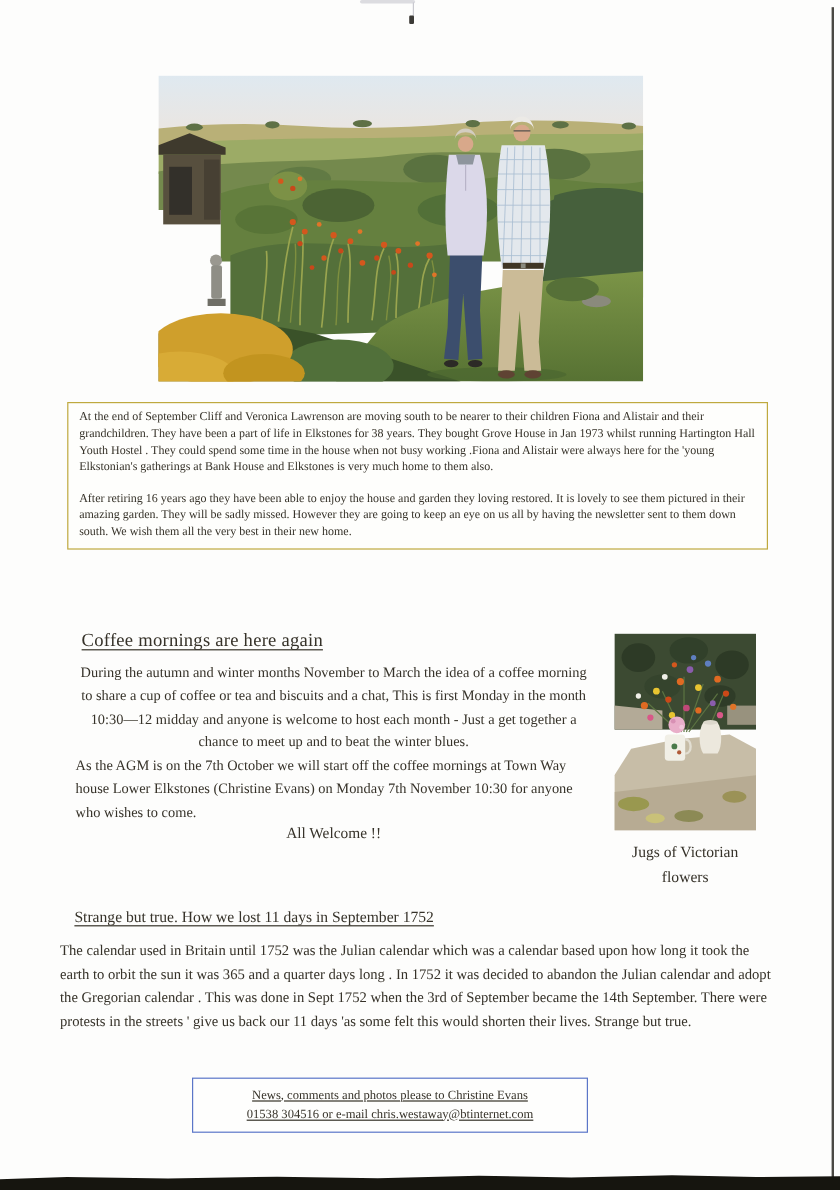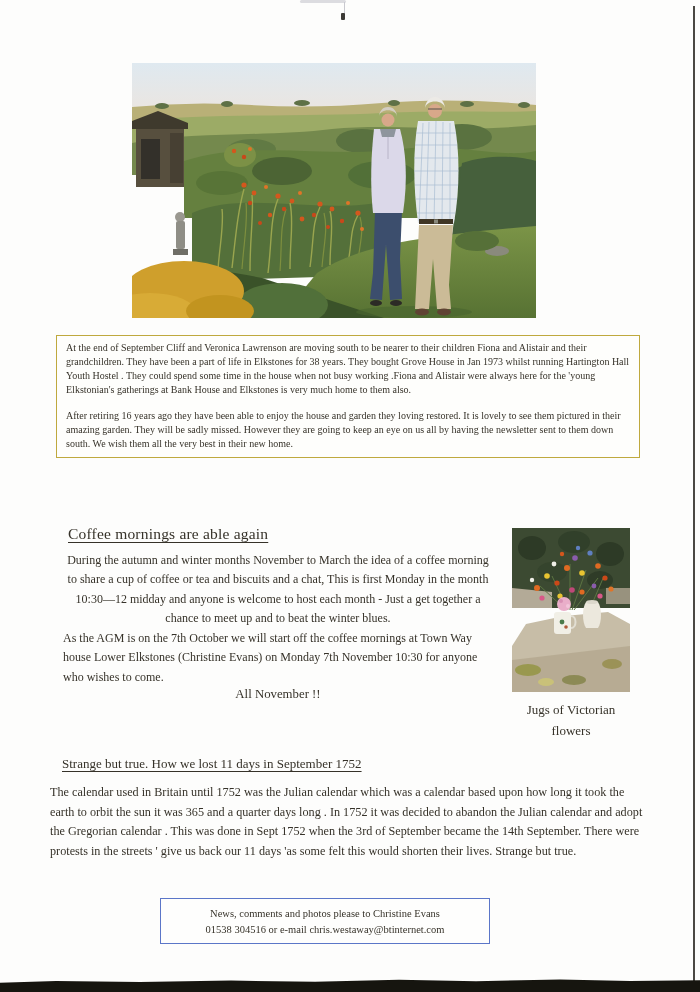--- a/index.html
+++ b/index.html
@@ -40,21 +40,21 @@
   
   .strange-heading{
     position:absolute;left:62px;top:756px;margin:0;font-size:13px;font-weight:normal;
     text-decoration:underline;text-underline-offset:3px;
   }
   .strange-para{position:absolute;left:46px;top:779px;width:596px;margin:4px;font-size:12.2px;line-height:19.6px;}
   
   .contact-box{
     position:absolute;left:160px;top:898px;width:330px;height:46px;box-sizing:border-box;
     border:1.5px solid var(--blue-border,#5b76c8);background:#fefefd;
-    display:flex;flex-direction:column;justify-content:center;gap:3px;text-align:center;
+    display:flex;flex-direction:column;justify-content:center;gap:3px;text-align:center;text-decoration:underline;
   }
   .contact-box p{margin:0;font-size:10.5px;line-height:13px;}
 </style>
 </head>
 <body>
 
 <div class="page">
 
   <div class="scan-smudge-top"></div>
   <div class="scan-hairline-top"></div>
@@ -197,24 +197,24 @@
       <ellipse cx="290" cy="249" rx="7" ry="3.5" fill="#5f4333"></ellipse>
         <ellipse cx="312" cy="249" rx="7" ry="3.5" fill="#5f4333"></ellipse>
     </svg>
   </figure>
 
   <section class="farewell-box">
     <p>At the end of September Cliff and Veronica Lawrenson are moving south to be nearer to their children Fiona and Alistair and their grandchildren. They have been a part of life in Elkstones for 38 years. They bought Grove House in Jan 1973 whilst running Hartington Hall Youth Hostel . They could spend some time in the house when not busy working .Fiona and Alistair were always here for the 'young Elkstonian's gatherings at Bank House and Elkstones is very much home to them also.</p>
     <p>After retiring 16 years ago they have been able to enjoy the house and garden they loving restored. It is lovely to see them pictured in their amazing garden. They will be sadly missed. However they are going to keep an eye on us all by having the newsletter sent to them down south. We wish them all the very best in their new home.</p>
   </section>
 
-  <h2 class="coffee-heading">Coffee mornings are able again</h2>
+  <h2 class="coffee-heading">Coffee mornings are here again</h2>
   <p class="coffee-para1">During the autumn and winter months November to March the idea of a coffee morning to share a cup of coffee or tea and biscuits and a chat, This is first Monday in the month 10:30—12 midday and anyone is welcome to host each month  - Just a get together a chance to meet up and to beat the winter blues.</p>
   <p class="coffee-para2">As the AGM is on the 7th October we will start off the coffee mornings at Town Way house Lower Elkstones (Christine Evans) on Monday 7th November 10:30 for anyone who wishes to come.</p>
-  <p class="coffee-welcome">All November !!</p>
+  <p class="coffee-welcome">All Welcome !!</p>
 
   <figure class="flowers-photo">
     <svg viewBox="0 0 118 164" preserveAspectRatio="none">
       <rect x="0" y="0" width="118" height="80" fill="#3c4a32"></rect>
       <ellipse cx="20" cy="20" rx="14" ry="12" fill="#2d3a26"></ellipse>
         <ellipse cx="62" cy="14" rx="16" ry="11" fill="#31402a"></ellipse>
       <ellipse cx="98" cy="26" rx="14" ry="12" fill="#2d3a26"></ellipse>
         <ellipse cx="40" cy="44" rx="15" ry="10" fill="#35442d"></ellipse>
       <ellipse cx="88" cy="52" rx="13" ry="9" fill="#2f3c28"></ellipse>
       <path d="M0,60 L40,64 L40,80 L0,80 Z" fill="#b3aa97"></path>

